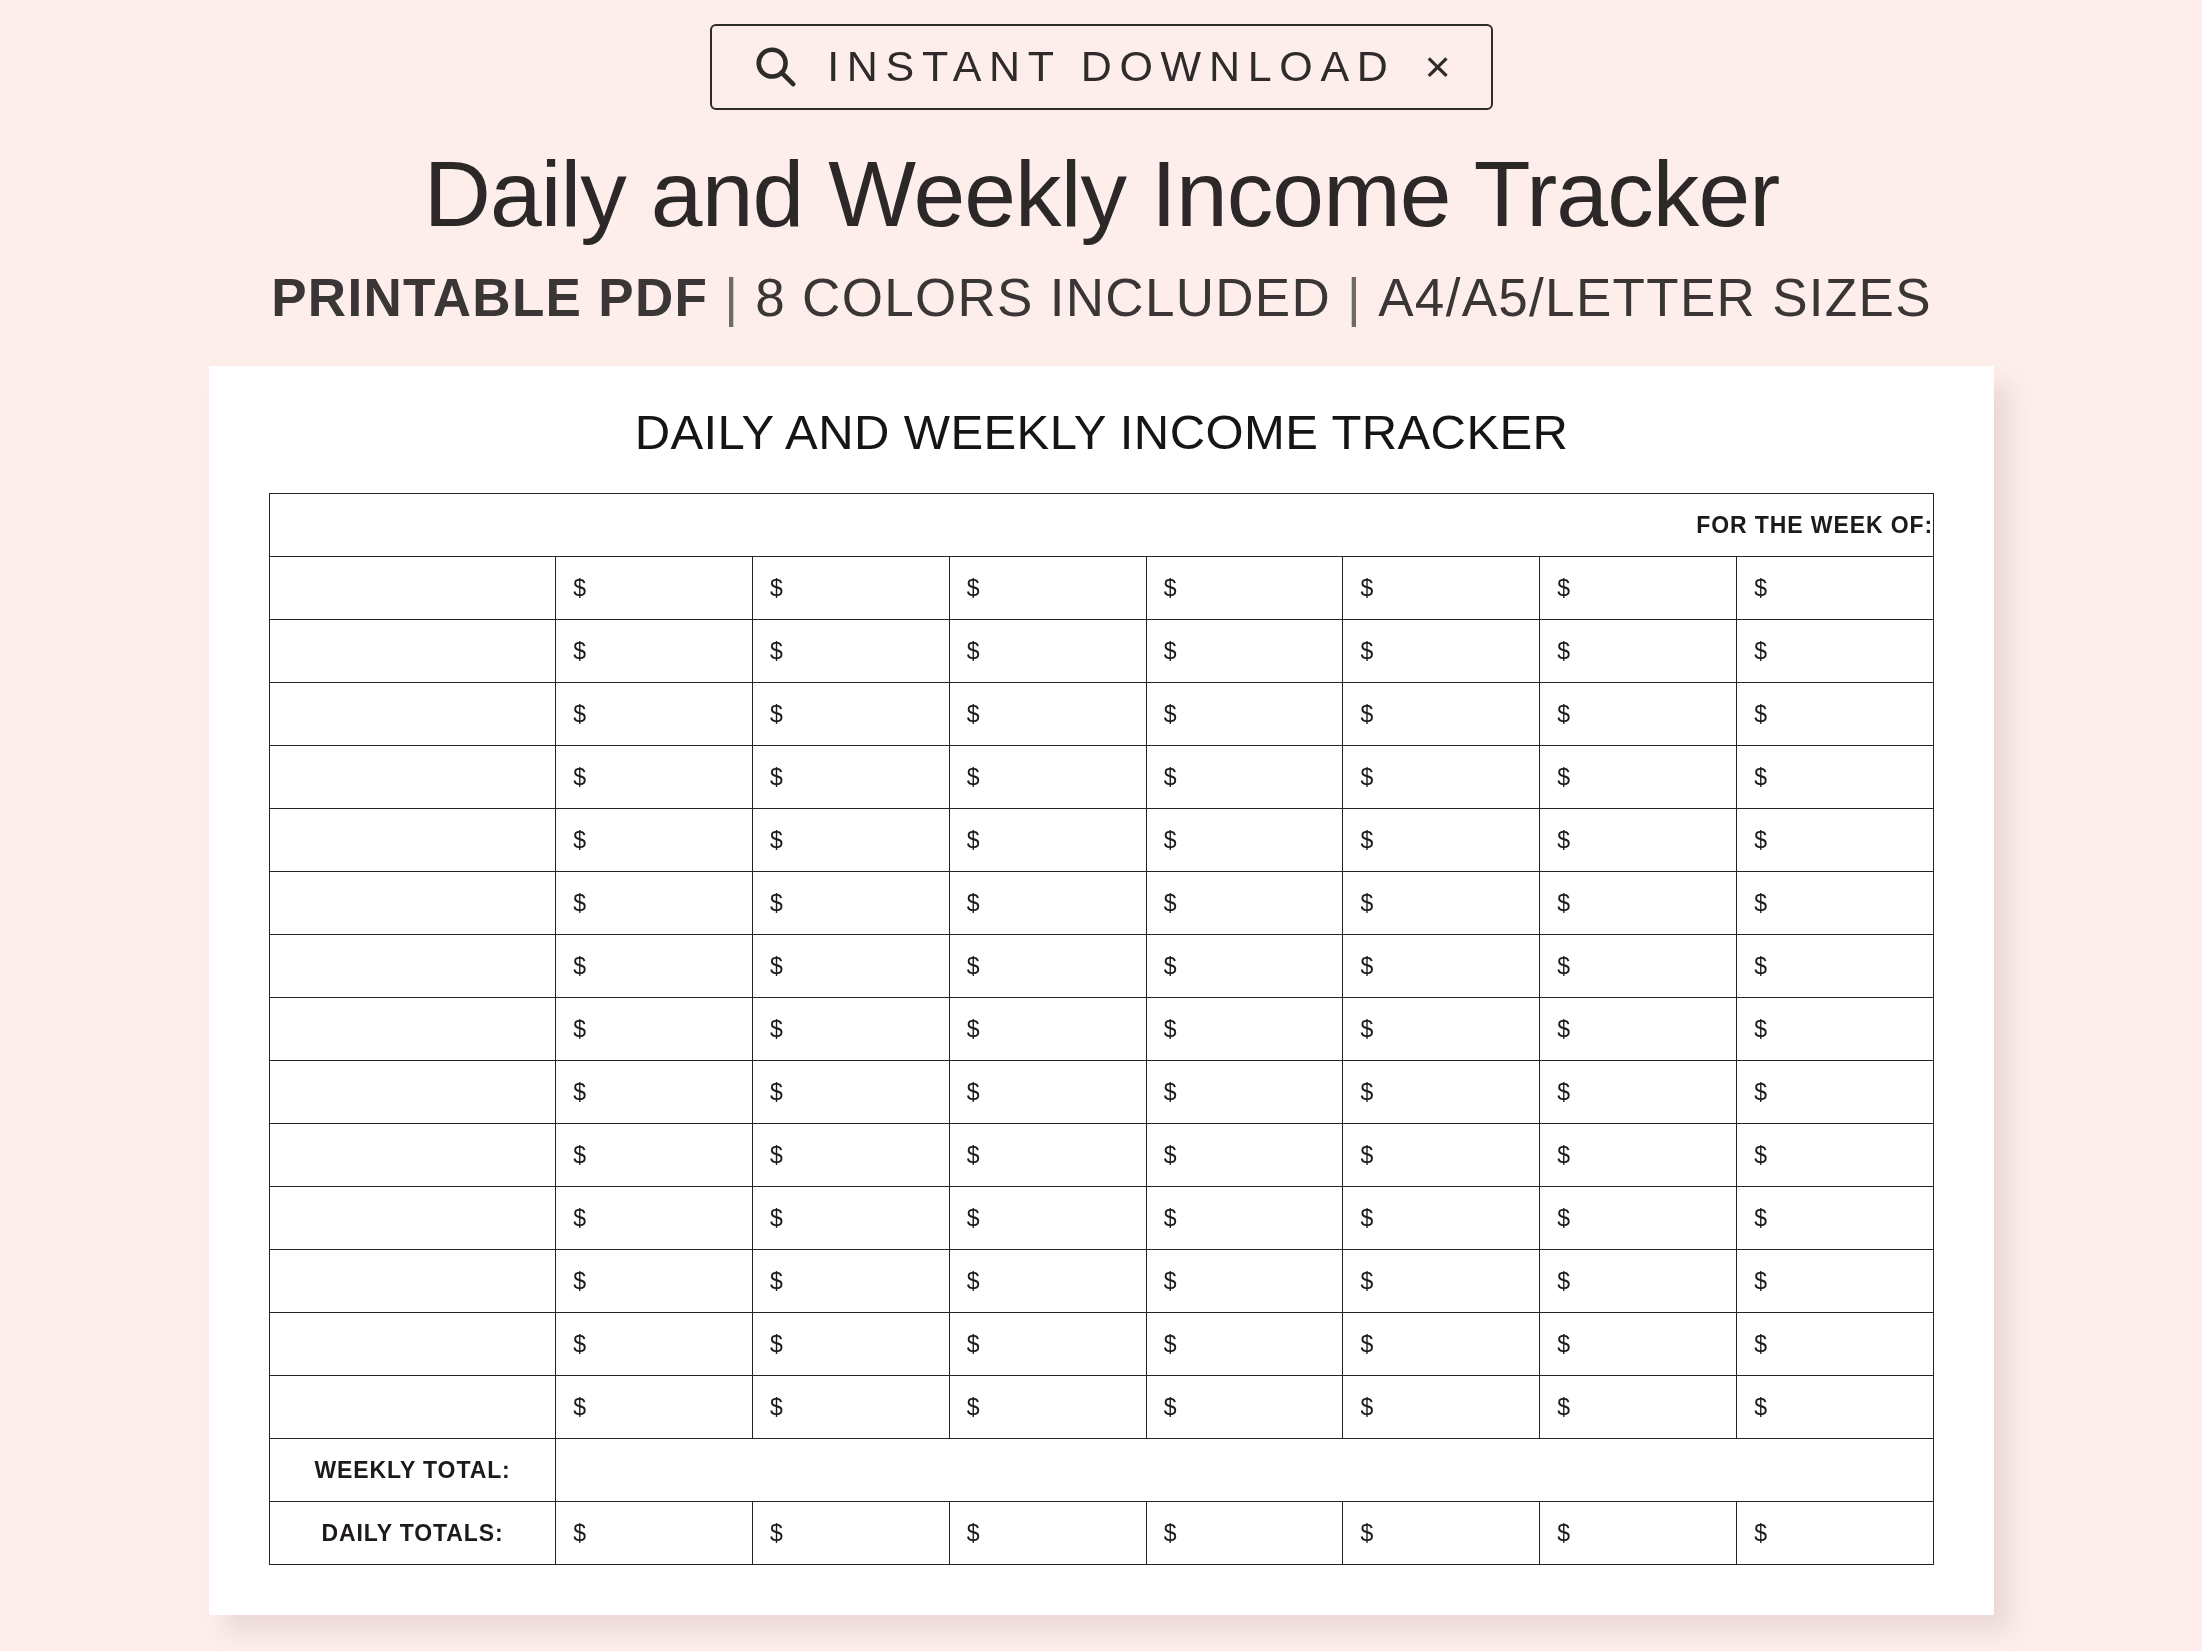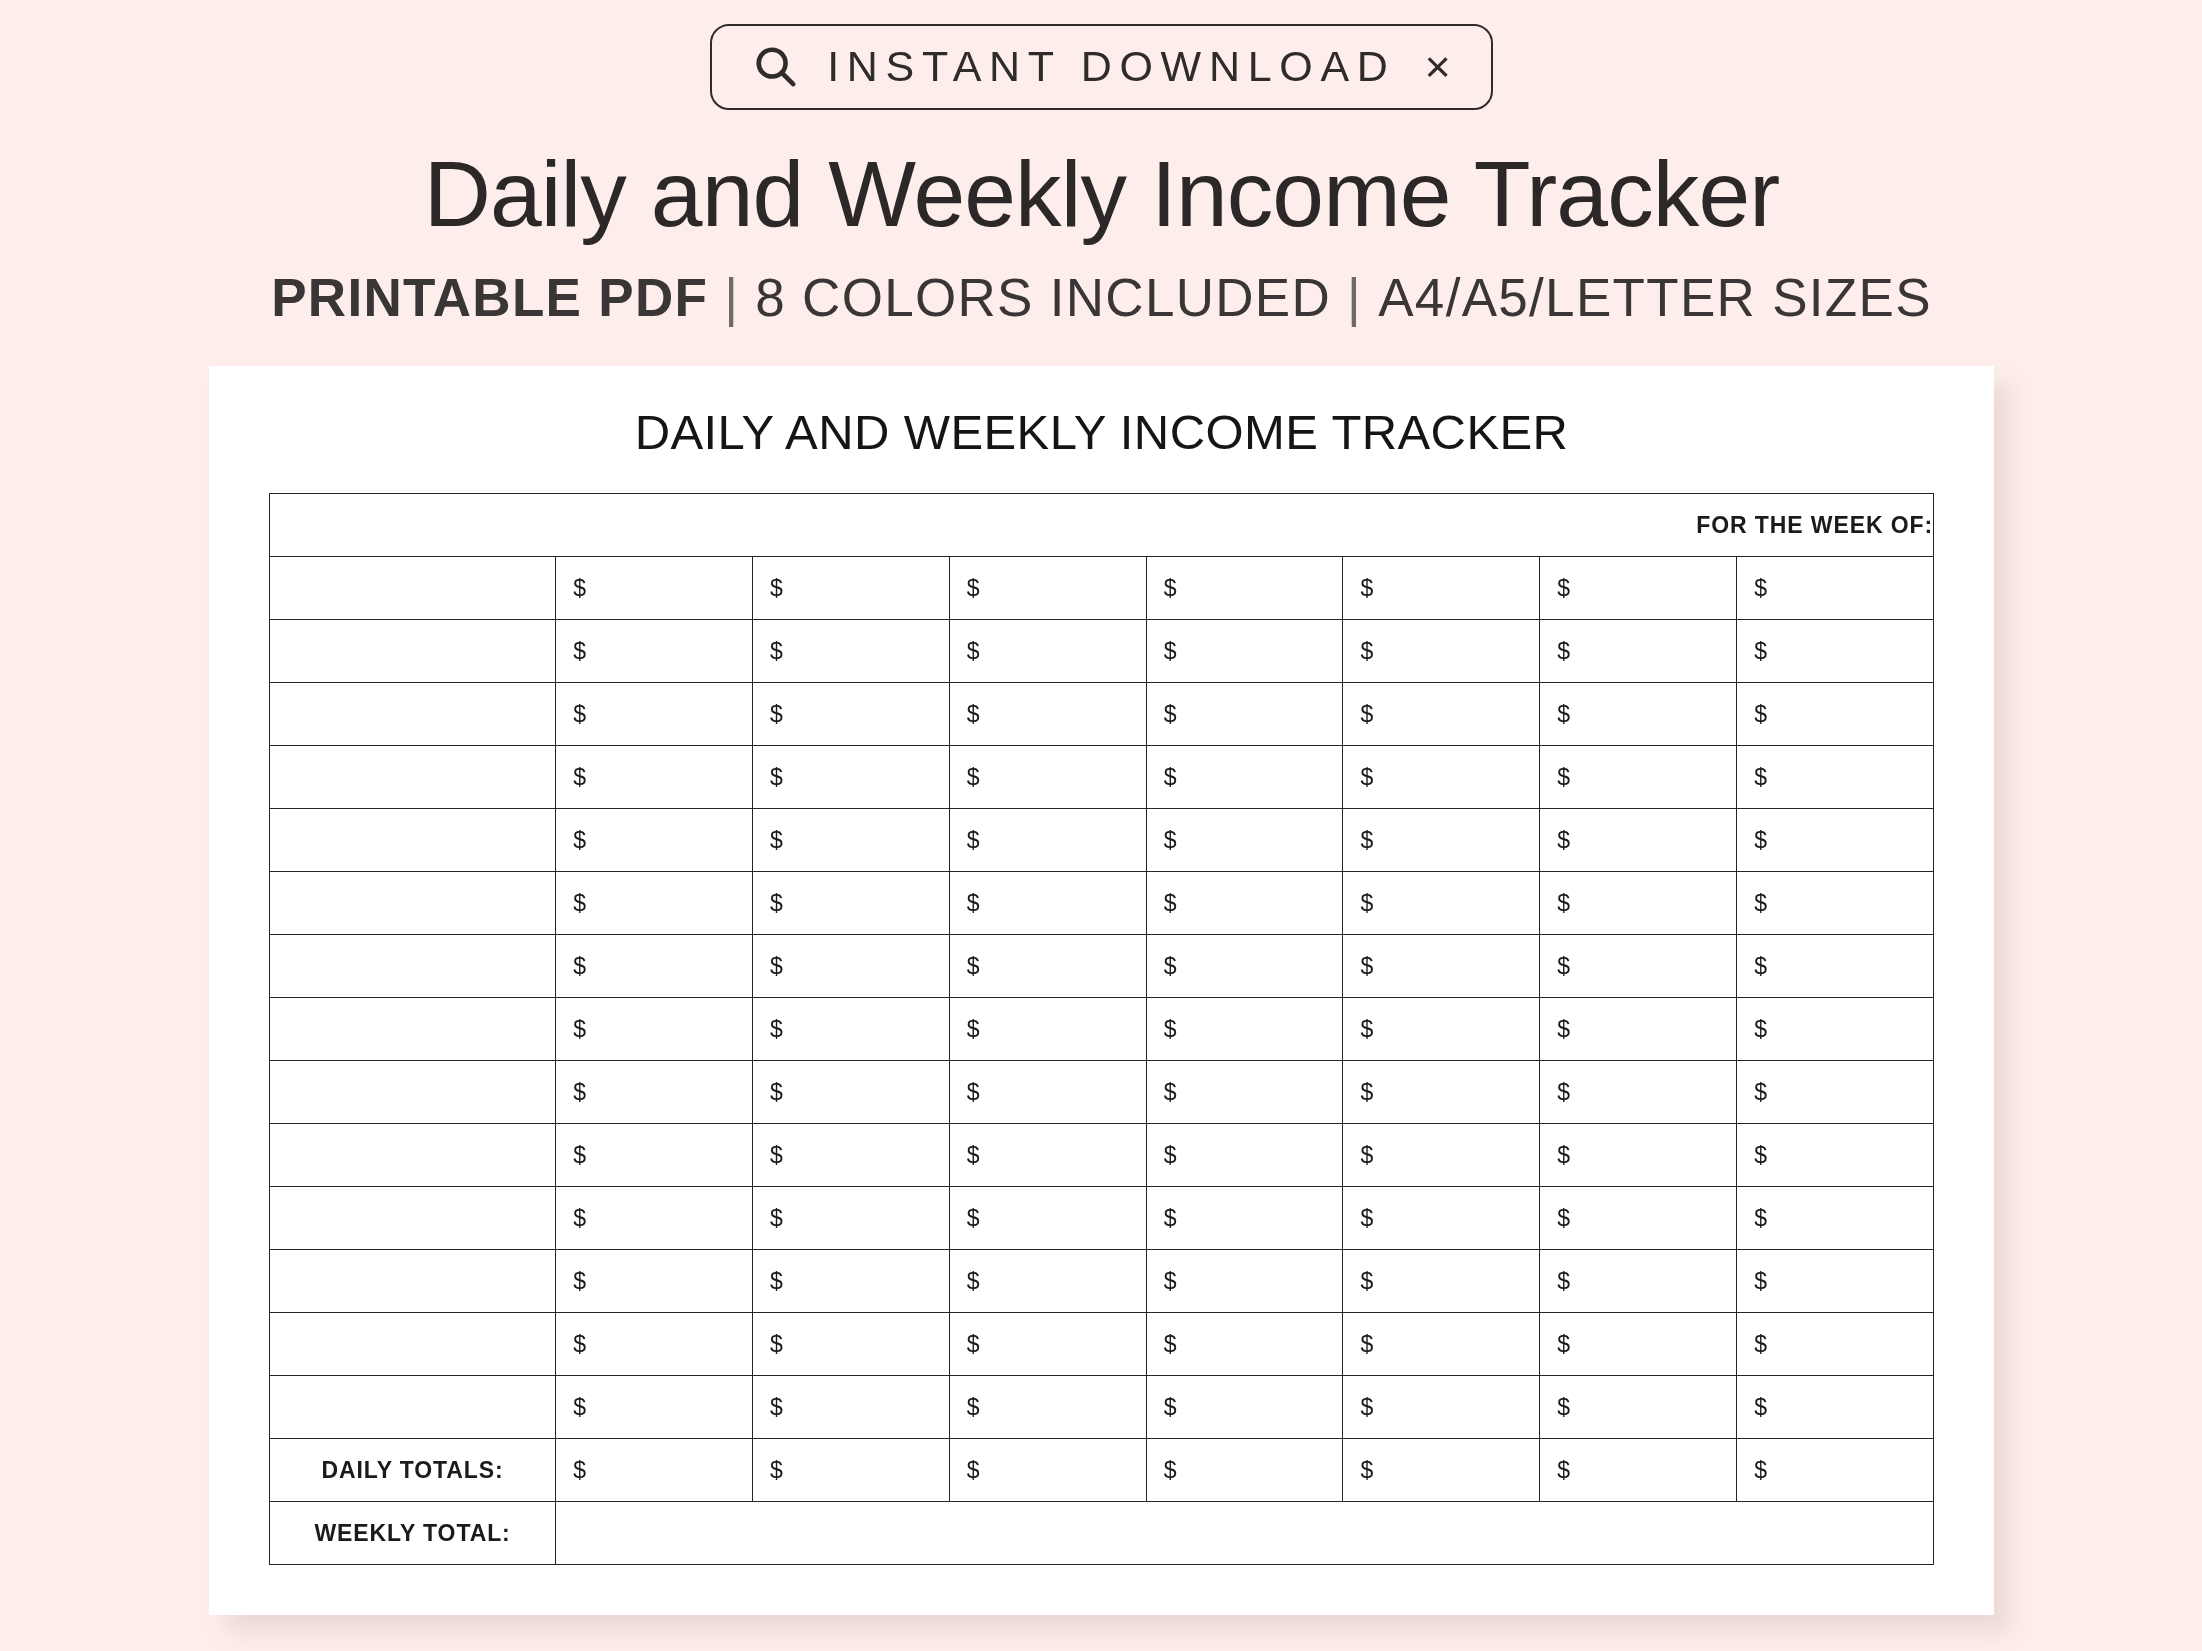--- a/index.html
+++ b/index.html
@@ -18,21 +18,21 @@
   .badge-wrap {
     display: flex;
     justify-content: center;
     padding-top: 24px;
   }
   .badge {
     display: flex;
     align-items: center;
     gap: 29px;
     border: 2.6px solid #2f2b2a;
-    border-radius: 19px;
+    border-radius: 6px;
     background: #fdeeec;
     padding: 15.5px 40px 17px 40px;
   }
   .badge-text {
     font-size: 43px;
     letter-spacing: 7.7px;
     color: #2f2b2a;
     font-weight: 400;
     white-space: nowrap;
   }
@@ -306,30 +306,30 @@
             <td class="blank-src"></td>
             <td class="money">$</td>
             <td class="money">$</td>
             <td class="money">$</td>
             <td class="money">$</td>
             <td class="money">$</td>
             <td class="money">$</td>
             <td class="money">$</td>
           </tr>
           <tr>
-            <td class="label">DAILY TOTALS:</td>
-            <td class="money">$</td>
-            <td class="money">$</td>
-            <td class="money">$</td>
-            <td class="money">$</td>
-            <td class="money">$</td>
-            <td class="money">$</td>
-            <td class="money">$</td>
-          </tr>
-          <tr>
             <td class="label">WEEKLY TOTAL:</td>
             <td class="weekly-blank" colspan="7"></td>
+          </tr>
+          <tr>
+            <td class="label">DAILY TOTALS:</td>
+            <td class="money">$</td>
+            <td class="money">$</td>
+            <td class="money">$</td>
+            <td class="money">$</td>
+            <td class="money">$</td>
+            <td class="money">$</td>
+            <td class="money">$</td>
           </tr>
         </tbody>
     </table>
   </div>
 </div>
 
 
 </body></html>

